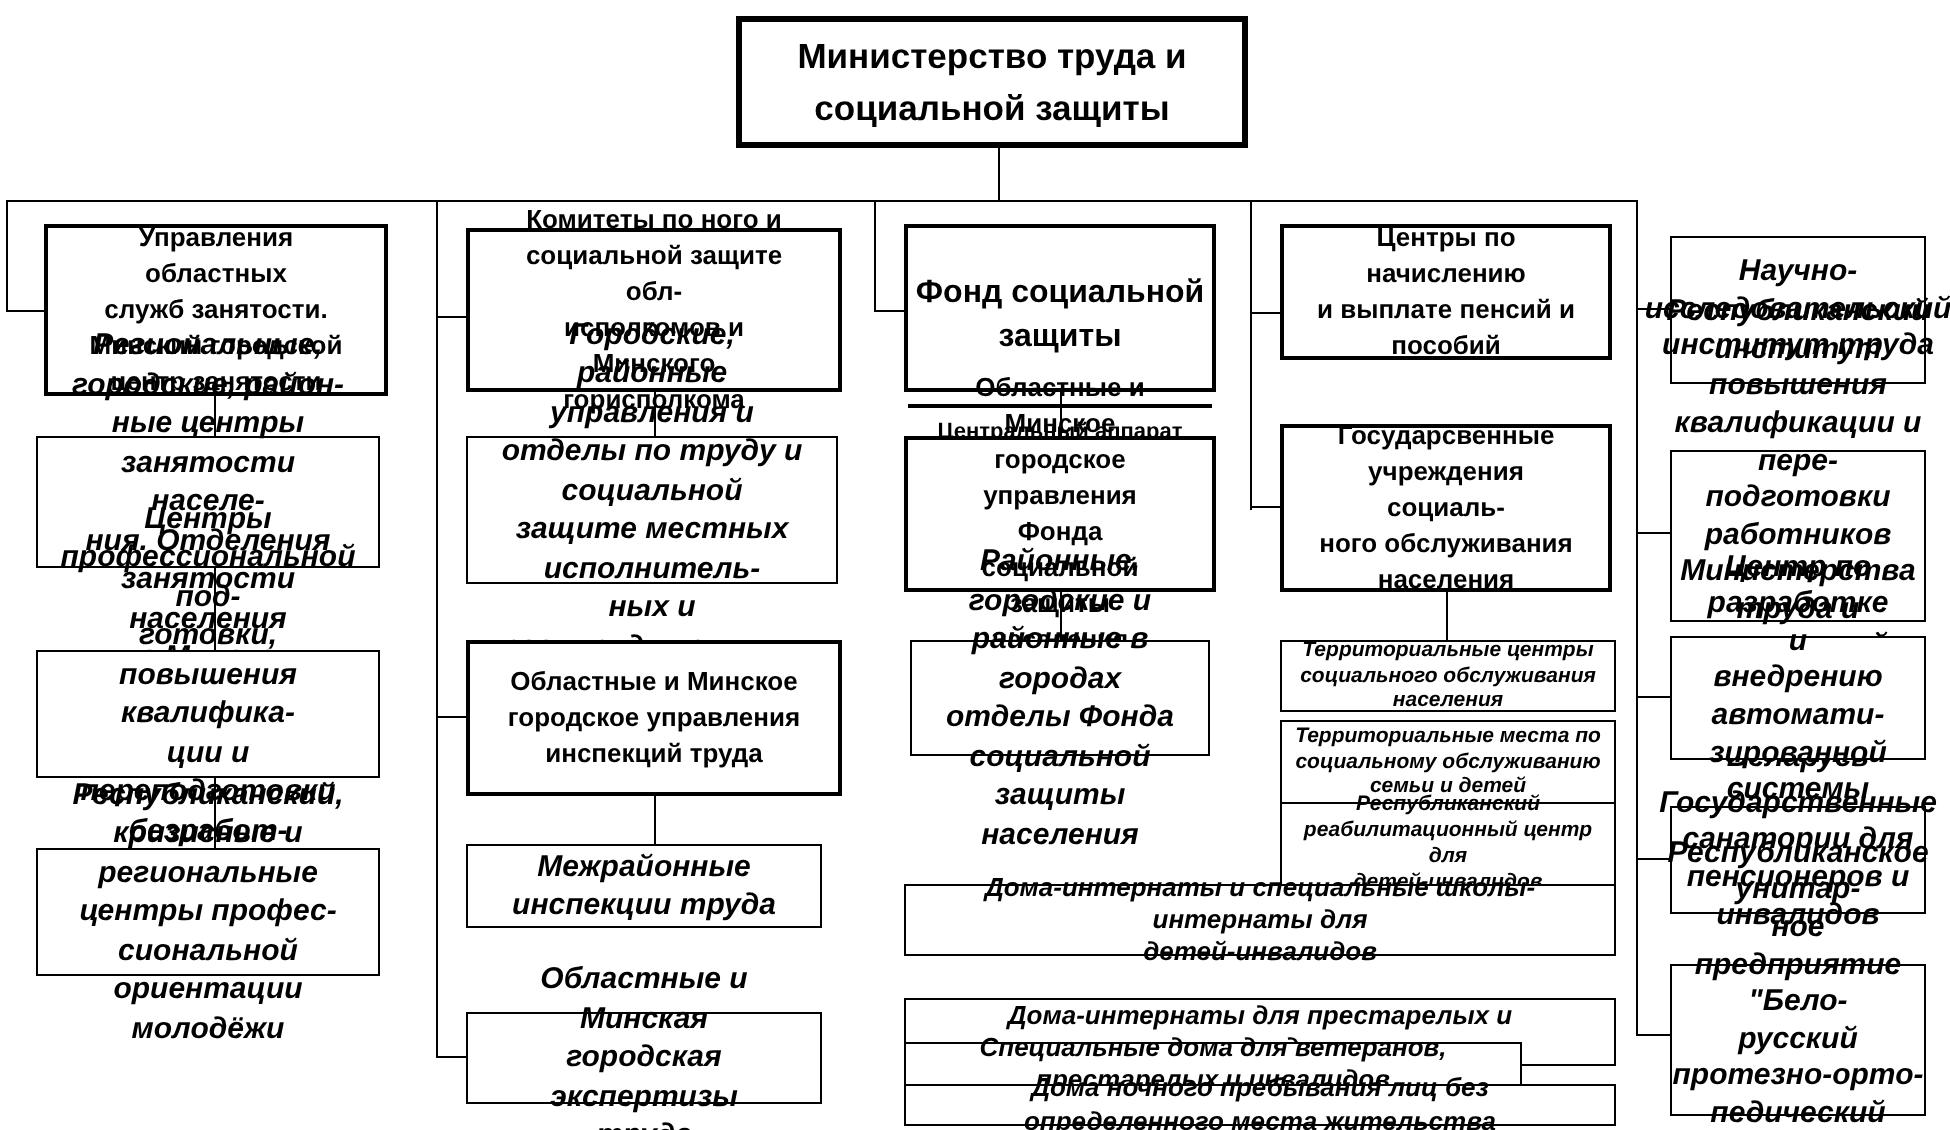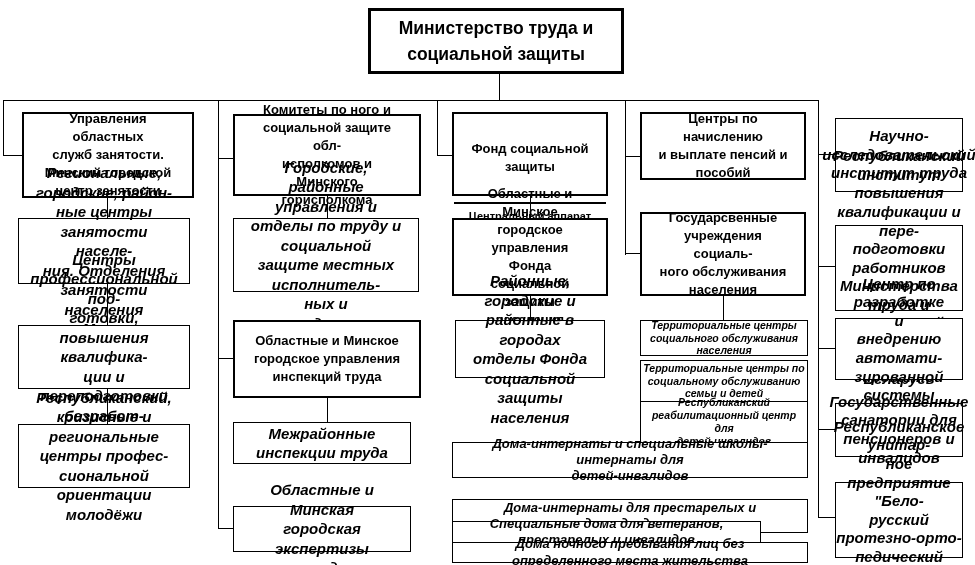--- a/index.html
+++ b/index.html
@@ -23,21 +23,21 @@
     content:""; position:absolute; left:4px; top:4px; right:-5px; bottom:-5px;
     background:#fff; border:1px solid #000; z-index:-1;
   }
   .stack::after {
     content:""; position:absolute; left:9px; top:9px; right:-10px; bottom:-10px;
     background:#fff; border:1px solid #000; z-index:-2;
   }
   
   .cmp { display:block; padding:0; }
   .cmp .cell { display:flex; align-items:center; justify-content:center; white-space:pre-line; text-align:center; }
-  .cmp .cell-top { height:52px; font-weight:bold; font-size:13px; line-height:1.4; }
+  .cmp .cell-top { height:52px; font-weight:bold; font-size:16px; line-height:1.4; }
   .cmp .cell-bottom { height:28px; border-top:2px solid #000; box-sizing:border-box; font-weight:bold; font-size:11px; }
   .vl, .hl { position:absolute; background:#000; }
   .vl { width:1px; } .hl { height:1px; }
 </style>
 </head>
 <body>
 
 <div id="org-chart">
 
   <div class="vl" style="left:499px;top:74px;height:27px;"></div>
@@ -120,21 +120,21 @@
   <div class="box hdr" style="left:640px;top:112px;width:166px;height:68px;">Центры по начислению
 и выплате пенсий и
 пособий</div>
   <div class="box hdr" style="left:640px;top:212px;width:166px;height:84px;">Государсвенные
 учреждения социаль-
 ного обслуживания
 населения</div>
   <div class="box sub" style="left:640px;top:320px;width:168px;height:36px;">Территориальные центры
 социального обслуживания
 населения</div>
-  <div class="box sub" style="left:640px;top:360px;width:168px;height:42px;">Территориальные центры по
+  <div class="box sub" style="left:640px;top:360px;width:168px;height:42px;">Территориальные места по
 социальному обслуживанию
 семьи и детей</div>
   <div class="box sub" style="left:640px;top:401px;width:168px;height:42px;">Республиканский
 реабилитационный центр для
 детей-инвалидов</div>
   <div class="box wide" style="left:452px;top:442px;width:356px;height:36px;">Дома-интернаты и специальные школы-интернаты для
 детей-инвалидов</div>
   <div class="box wide" style="left:452px;top:499px;width:356px;height:34px;">Дома-интернаты для престарелых и инвалидов</div>
   <div class="box wide" style="left:452px;top:521px;width:309px;height:22px;">Специальные дома для ветеранов, престарелых и инвалидов</div>
   <div class="box wide" style="left:452px;top:542px;width:356px;height:21px;">Дома ночного пребывания лиц без определенного места жительства</div>

